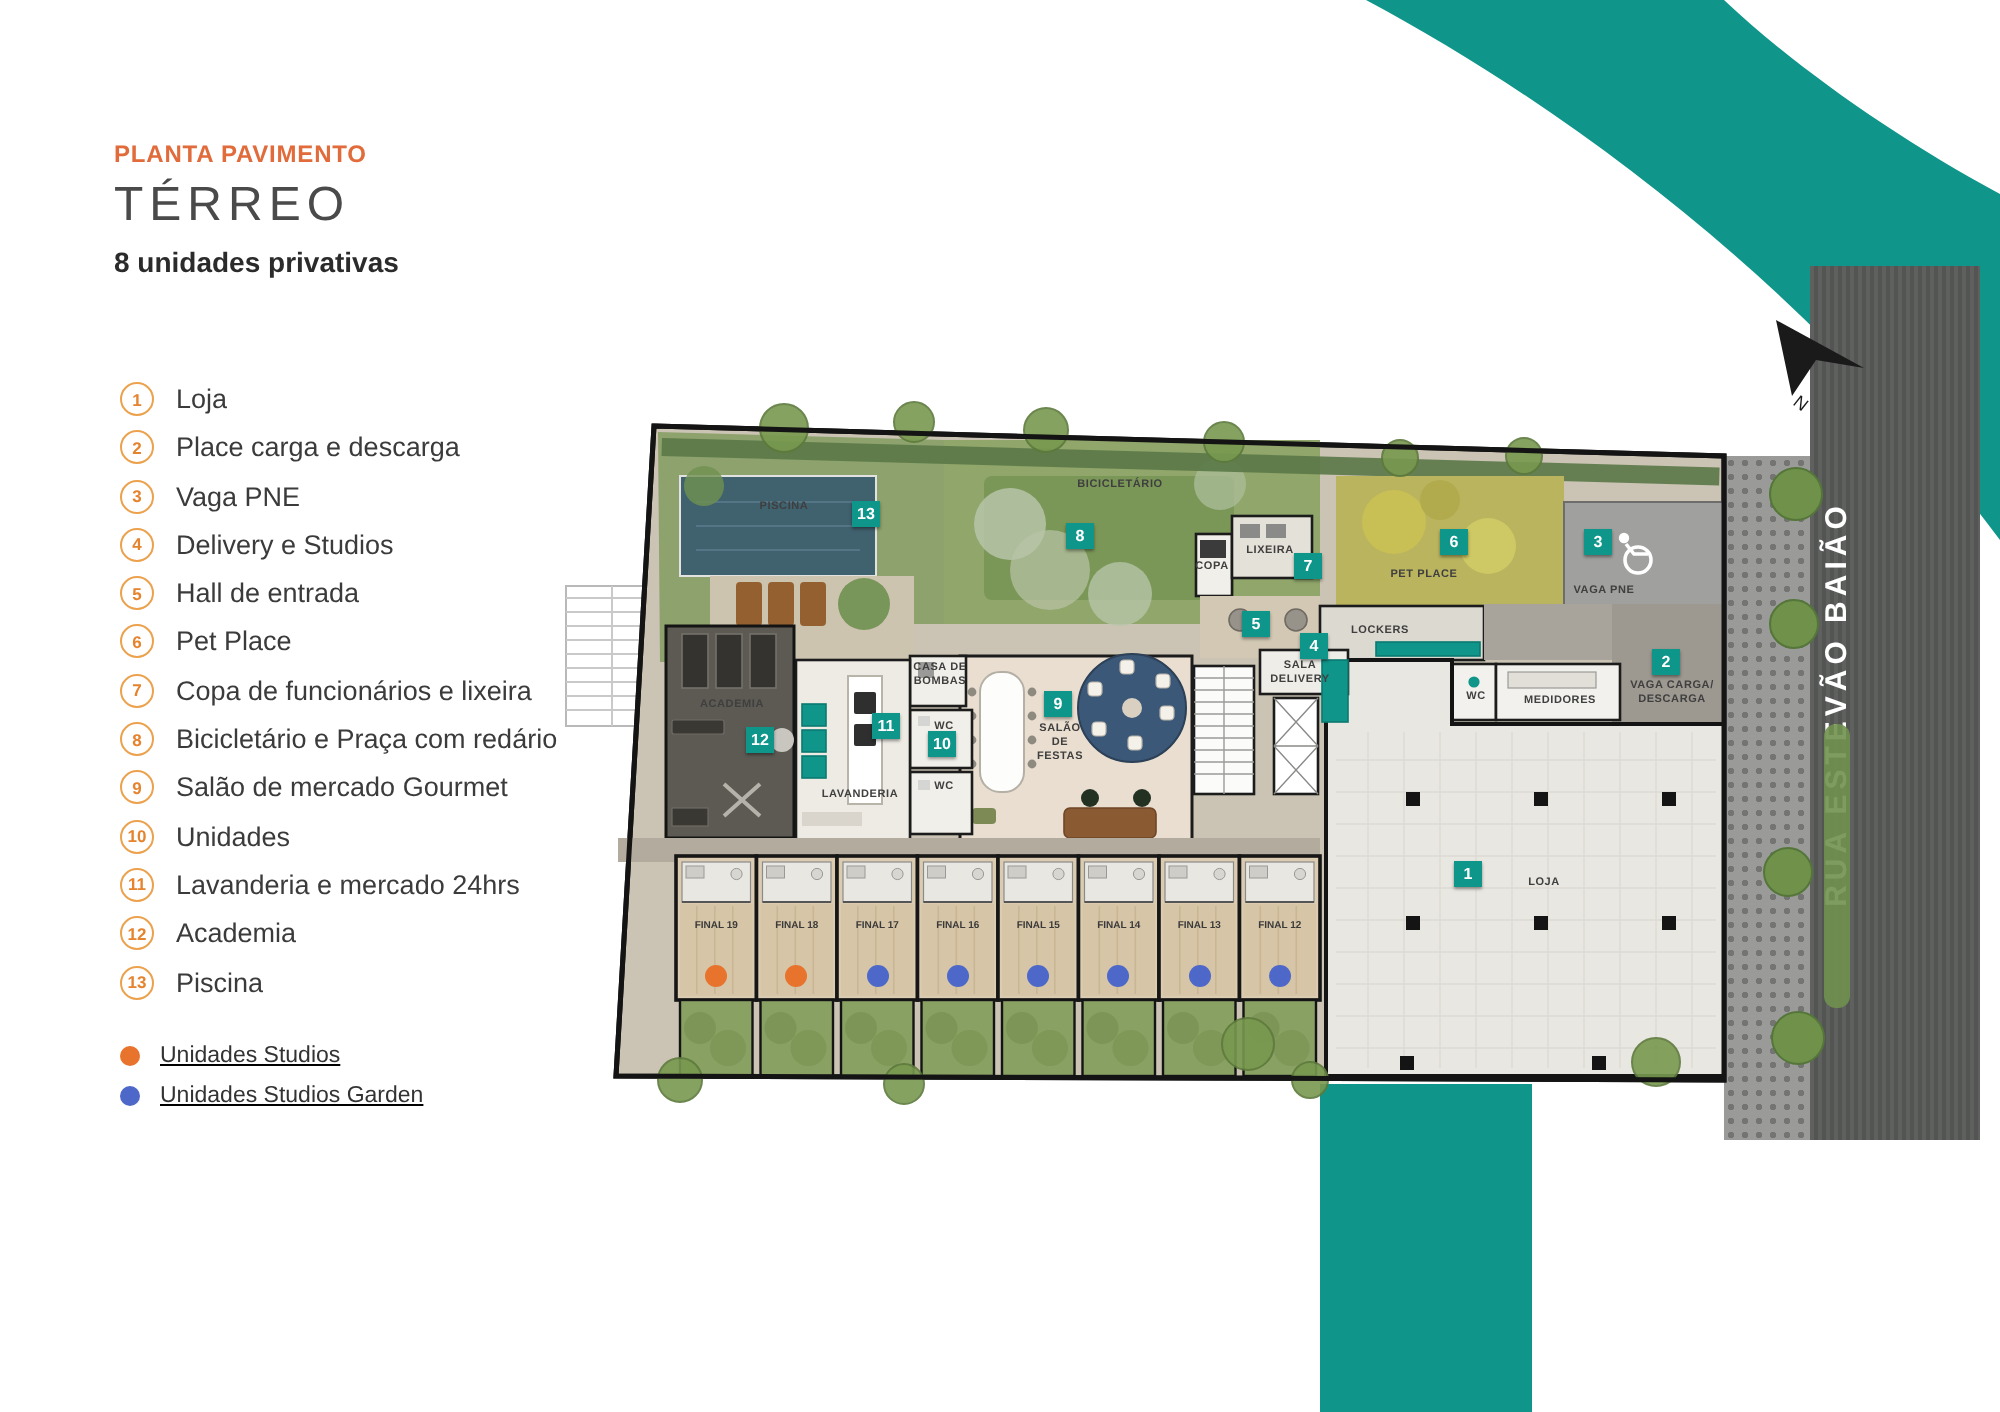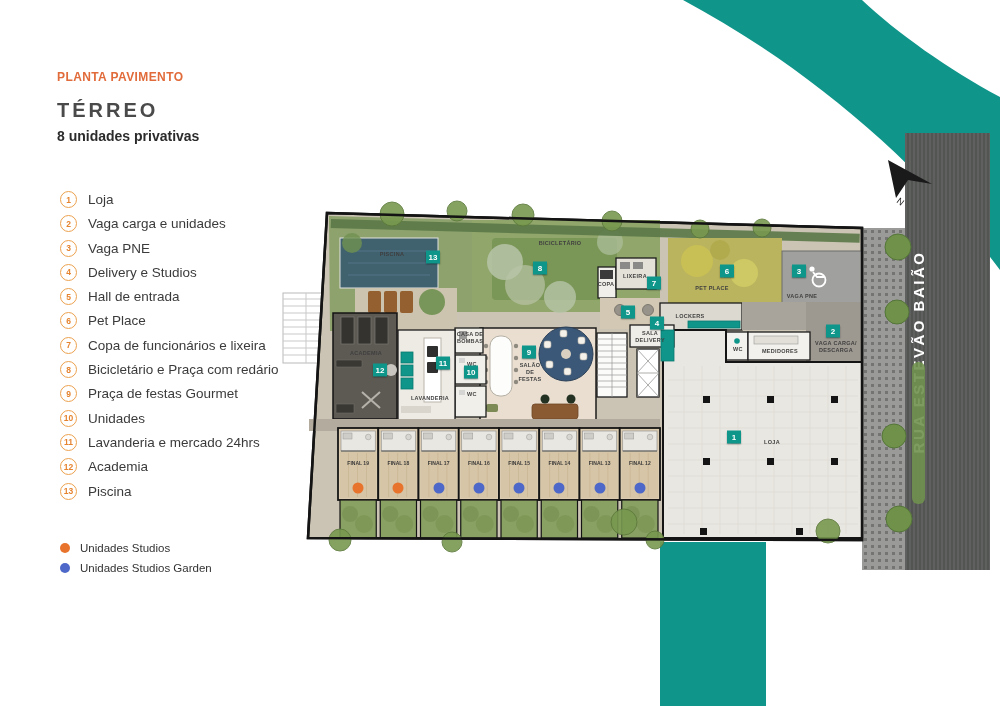--- a/index.html
+++ b/index.html
@@ -15,30 +15,30 @@
   #sidewalk{position:absolute;left:862px;top:228px;width:43px;height:342px;z-index:1;
         background-color:#9a9a98;
         background-image:radial-gradient(#747472 32%, rgba(0,0,0,0) 33%);background-size:7px 7px;}
   #teal-bar{position:absolute;left:660px;top:542px;width:106px;height:164px;background:#10958A;z-index:1;}
   #plan-art{position:absolute;left:275px;top:185px;z-index:2;}
   #plan-overlay{position:absolute;left:0;top:0;width:1000px;height:706px;z-index:3;pointer-events:none;}
   #compass{position:absolute;left:872px;top:150px;z-index:3;}
   
   #title-block{position:absolute;left:57px;top:70px;z-index:4;}
   .t-main{font-size:12px;font-weight:800;color:#E16B3A;letter-spacing:.4px;}
-  .t-sub{font-size:20px;font-weight:700;color:#4a4a4a;letter-spacing:3px;margin-top:15px;}
+  .t-sub{font-size:24px;font-weight:400;color:#4a4a4a;letter-spacing:3px;margin-top:5px;}
   .t-cap{font-size:14px;font-weight:700;color:#2b2b2b;margin-top:6px;}
   
   #legend{position:absolute;left:60px;top:191px;z-index:4;}
   .legend-item{display:flex;align-items:center;margin-bottom:7.3px;}
   .legend-num{width:17px;height:17px;border:1.5px solid #ECA14D;border-radius:50%;color:#E5832E;
         font-size:8.5px;font-weight:700;display:flex;align-items:center;justify-content:center;
         box-sizing:border-box;flex:none;}
   .legend-label{margin-left:11px;font-size:13.5px;color:#3b3b3b;}
-  #unit-types{position:absolute;left:60px;top:542px;z-index:4;}
+  #unit-types{position:absolute;left:60px;top:522px;z-index:4;text-decoration:underline;}
   .type-item{display:flex;align-items:center;margin-bottom:8px;}
   .type-dot{width:10px;height:10px;border-radius:50%;flex:none;}
   .type-label{margin-left:10px;font-size:11.5px;font-weight:500;color:#333;}
   
   .plan-label{position:absolute;transform:translate(-50%,-50%);font-size:5.5px;font-weight:700;
         color:#3f3f3f;letter-spacing:.3px;text-align:center;line-height:1.25;white-space:nowrap;}
   .plan-marker{position:absolute;transform:translate(-50%,-50%);width:14px;height:13px;background:#0F968B;
         color:#fff;font-size:8px;font-weight:700;display:flex;align-items:center;justify-content:center;
         box-shadow:0 1px 1.5px rgba(0,0,0,.4);}
   .unit-label{position:absolute;transform:translate(-50%,-50%);font-size:5px;font-weight:700;
@@ -66,21 +66,21 @@
     <div class="t-cap">8 unidades privativas</div>
   </div>
 
   <div id="legend">
       <div class="legend-item">
         <span class="legend-num">1</span>
         <span class="legend-label">Loja</span>
       </div>
       <div class="legend-item">
         <span class="legend-num">2</span>
-        <span class="legend-label">Vaga carga e unidades</span>
+        <span class="legend-label">Place carga e descarga</span>
       </div>
       <div class="legend-item">
         <span class="legend-num">3</span>
         <span class="legend-label">Vaga PNE</span>
       </div>
       <div class="legend-item">
         <span class="legend-num">4</span>
         <span class="legend-label">Delivery e Studios</span>
       </div>
       <div class="legend-item">
@@ -94,21 +94,21 @@
       <div class="legend-item">
         <span class="legend-num">7</span>
         <span class="legend-label">Copa de funcionários e lixeira</span>
       </div>
       <div class="legend-item">
         <span class="legend-num">8</span>
         <span class="legend-label">Bicicletário e Praça com redário</span>
       </div>
       <div class="legend-item">
         <span class="legend-num">9</span>
-        <span class="legend-label">Praça de festas Gourmet</span>
+        <span class="legend-label">Salão de mercado Gourmet</span>
       </div>
       <div class="legend-item">
         <span class="legend-num">10</span>
         <span class="legend-label">Unidades</span>
       </div>
       <div class="legend-item">
         <span class="legend-num">11</span>
         <span class="legend-label">Lavanderia e mercado 24hrs</span>
       </div>
       <div class="legend-item">

